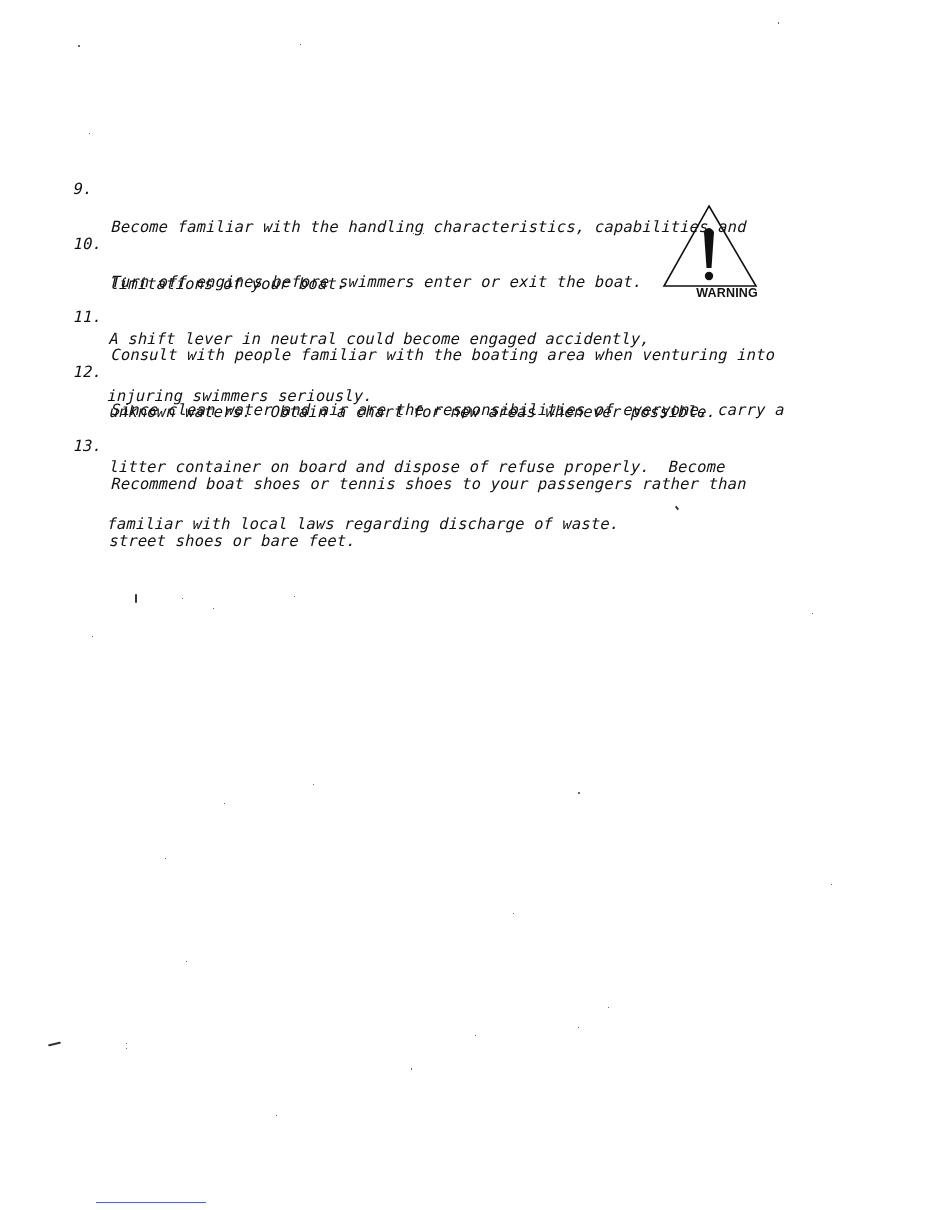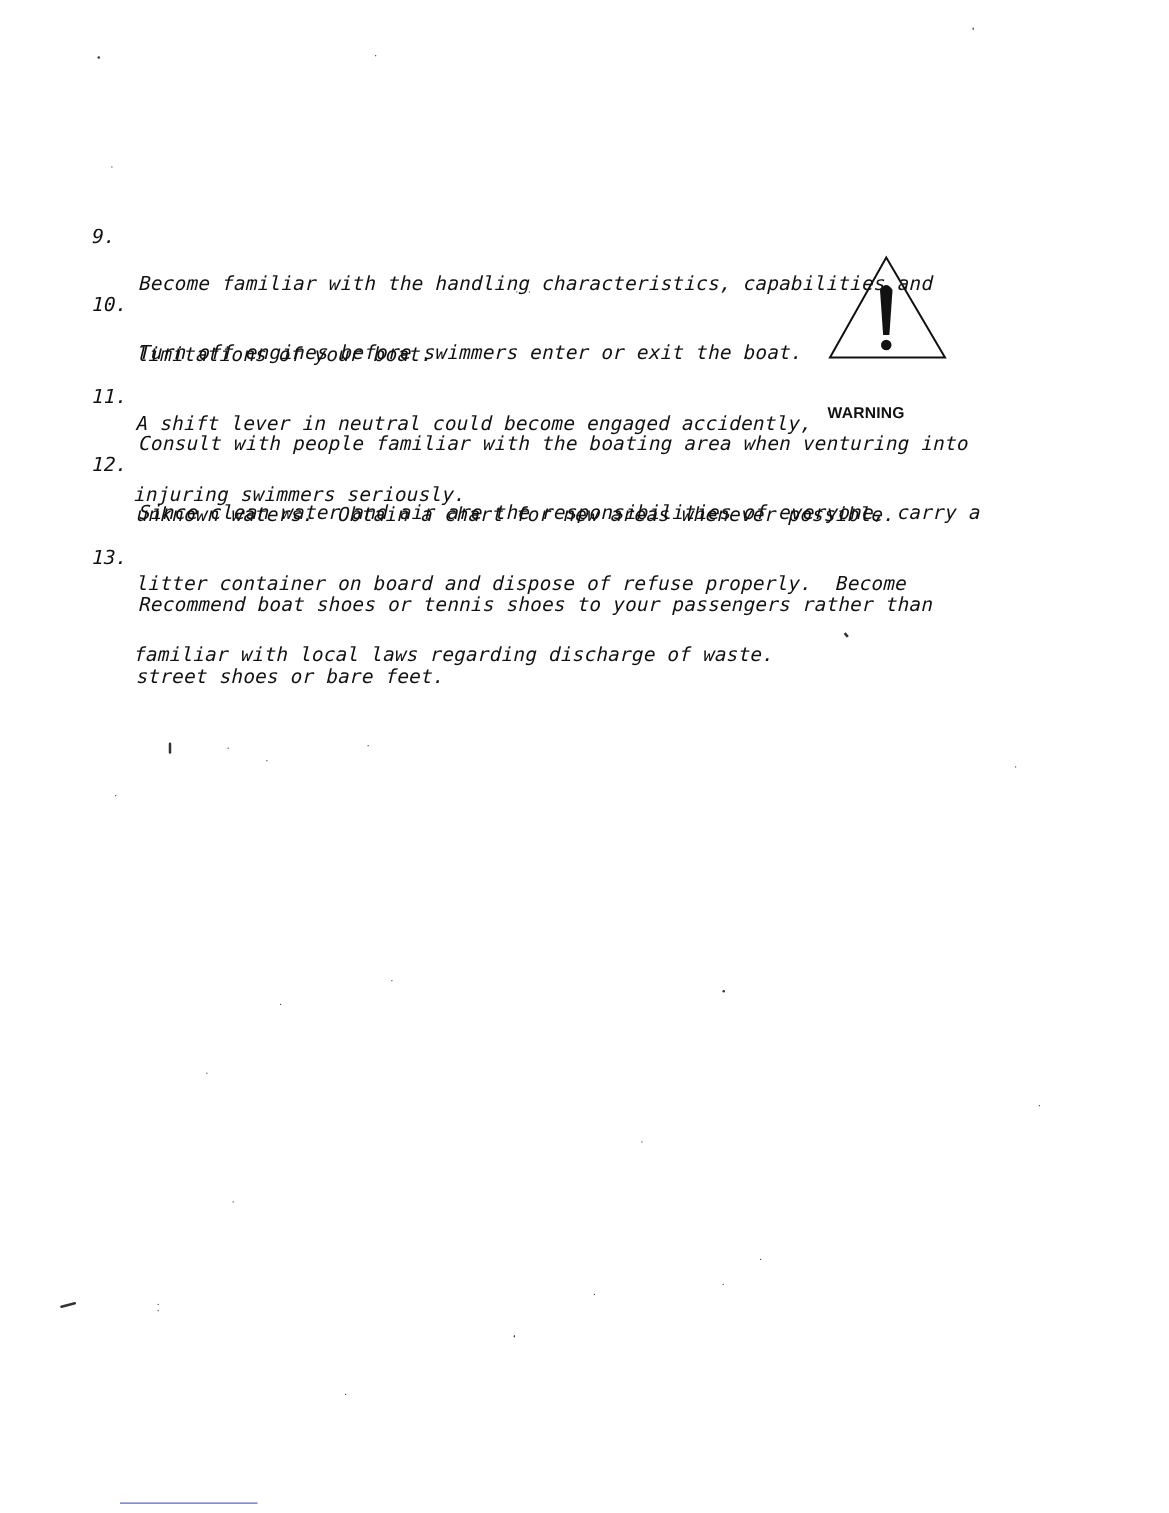--- a/index.html
+++ b/index.html
@@ -49,27 +49,26 @@
       top: 204px;
       width: 96px;
       height: 98px;
     }
     .warning svg { position: absolute; left: 0; top: 0; }
     .warning .label {
       position: absolute;
       left: 0;
       top: 82px;
       width: 96px;
-      text-align: left;
+      text-align: right;
       font-family: "Liberation Sans", sans-serif;
       font-weight: bold;
       font-size: 12.5px;
       letter-spacing: 0.2px;
       color: #111;
-      margin-top: 37px;
     }
     .speck {
       position: absolute;
       background: #333;
       border-radius: 50%;
     }
     .footer-rule {
       position: absolute;
       left: 96px;
       top: 1202px;

